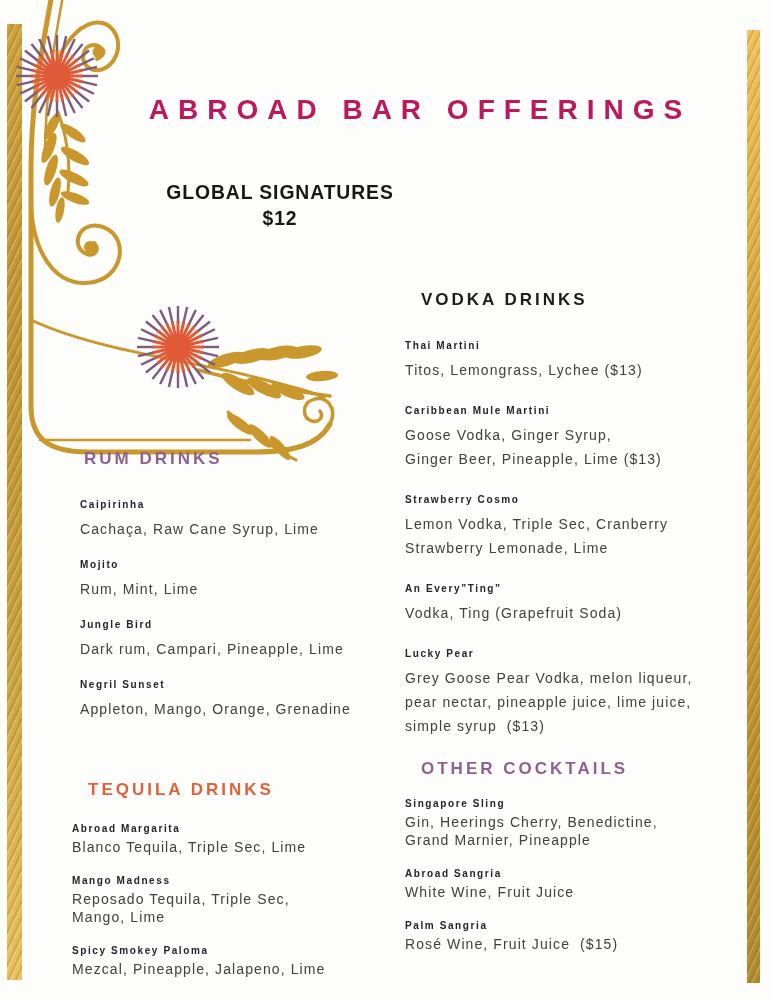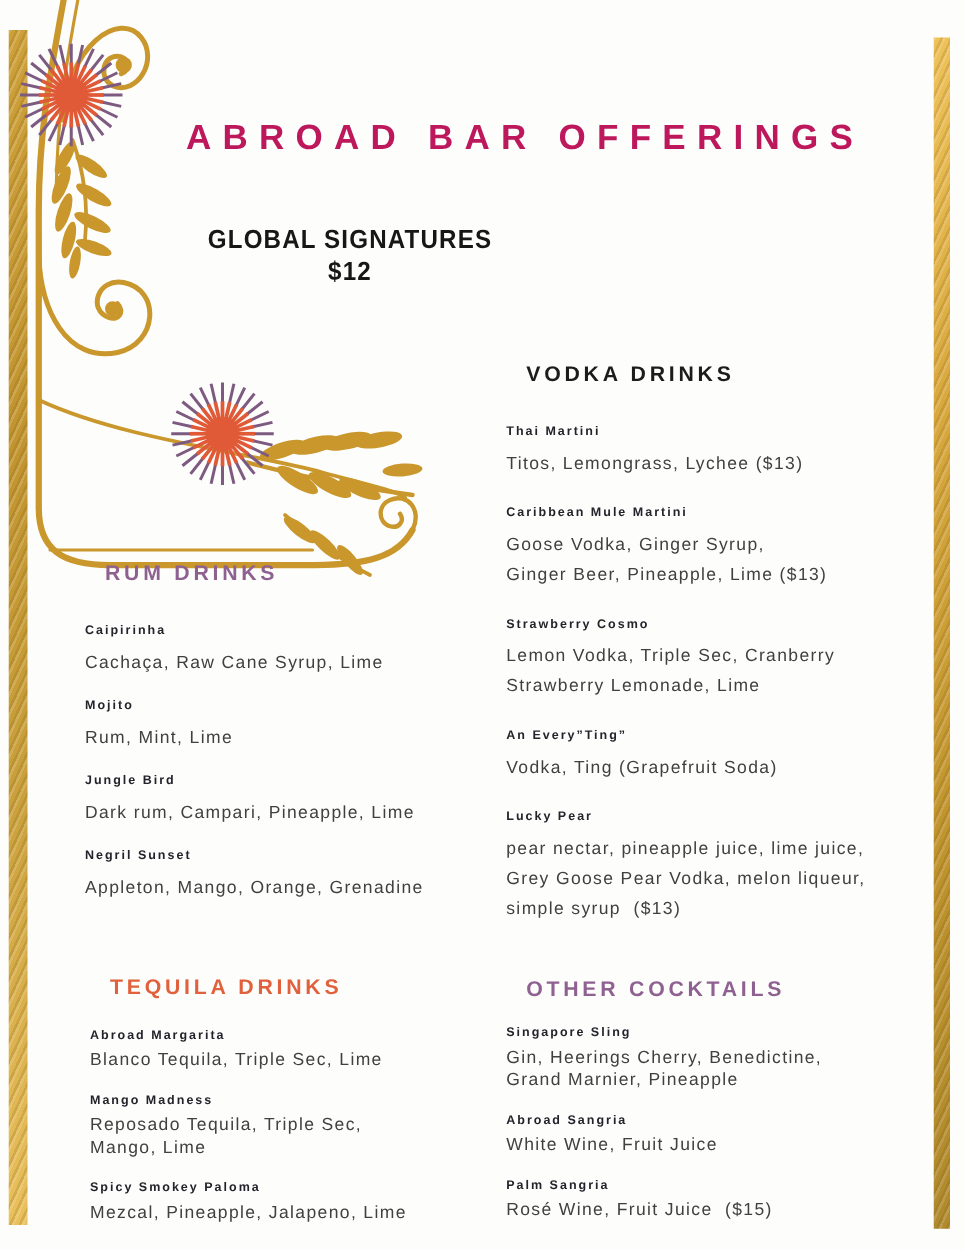--- a/index.html
+++ b/index.html
@@ -41,21 +41,21 @@
   }
   .sec-vodka .sec-h{margin-bottom:24px;}
   .sec-rum .sec-h{margin-bottom:24px;}
   .sec-tequila .sec-h{margin-bottom:20px;}
   .sec-other .sec-h{margin-bottom:16px;}
   .iname{font-weight:bold;color:#23232b;letter-spacing:1.6px;font-size:10px;}
   .iline{color:#404040;letter-spacing:1.1px;font-size:14px;white-space:pre-wrap;}
   .top-sec .iname,.top-sec .iline{line-height:24px;}
   .bot-sec .iname,.bot-sec .iline{line-height:18px;}
   .sec-vodka .item{margin-bottom:17px;}
-  .sec-rum .item{margin-bottom:12px;}
+  .sec-rum .item{margin-bottom:12px;margin-left:12px;}
   .bot-sec .item{margin-bottom:16px;}
 </style>
 </head>
 <body>
 
 <div class="page">
 
   <div class="strip strip-left"></div>
   <div class="strip strip-right"></div>
 
@@ -235,22 +235,22 @@
           <div class="iname">Strawberry Cosmo</div>
           <div class="iline">Lemon Vodka, Triple Sec, Cranberry</div>
           <div class="iline">Strawberry Lemonade, Lime</div>
         </div>
         <div class="item">
           <div class="iname">An Every”Ting”</div>
           <div class="iline">Vodka, Ting (Grapefruit Soda)</div>
         </div>
         <div class="item">
           <div class="iname">Lucky Pear</div>
+          <div class="iline">Grey Goose Pear Vodka, melon liqueur,</div>
           <div class="iline">pear nectar, pineapple juice, lime juice,</div>
-          <div class="iline">Grey Goose Pear Vodka, melon liqueur,</div>
           <div class="iline">simple syrup  ($13)</div>
         </div>
       </div>
   </section>
 
   <section class="menu-section top-sec sec-rum" style="left:68px;top:432px;width:330px">
     <h2 class="sec-h" style="color: rgb(142, 97, 144);">RUM DRINKS</h2>
     <div class="items">
         <div class="item">
           <div class="iname">Caipirinha</div>
@@ -283,21 +283,21 @@
           <div class="iline">Reposado Tequila, Triple Sec,</div>
           <div class="iline">Mango, Lime</div>
         </div>
         <div class="item">
           <div class="iname">Spicy Smokey Paloma</div>
           <div class="iline">Mezcal, Pineapple, Jalapeno, Lime</div>
         </div>
       </div>
   </section>
 
-  <section class="menu-section bot-sec sec-other" style="left:405px;top:765px;width:345px">
+  <section class="menu-section bot-sec sec-other" style="left:405px;top:742px;width:345px">
     <h2 class="sec-h" style="color: rgb(142, 97, 144);">OTHER COCKTAILS</h2>
     <div class="items">
         <div class="item">
           <div class="iname">Singapore Sling</div>
           <div class="iline">Gin, Heerings Cherry, Benedictine,</div>
           <div class="iline">Grand Marnier, Pineapple</div>
         </div>
         <div class="item">
           <div class="iname">Abroad Sangria</div>
           <div class="iline">White Wine, Fruit Juice</div>

